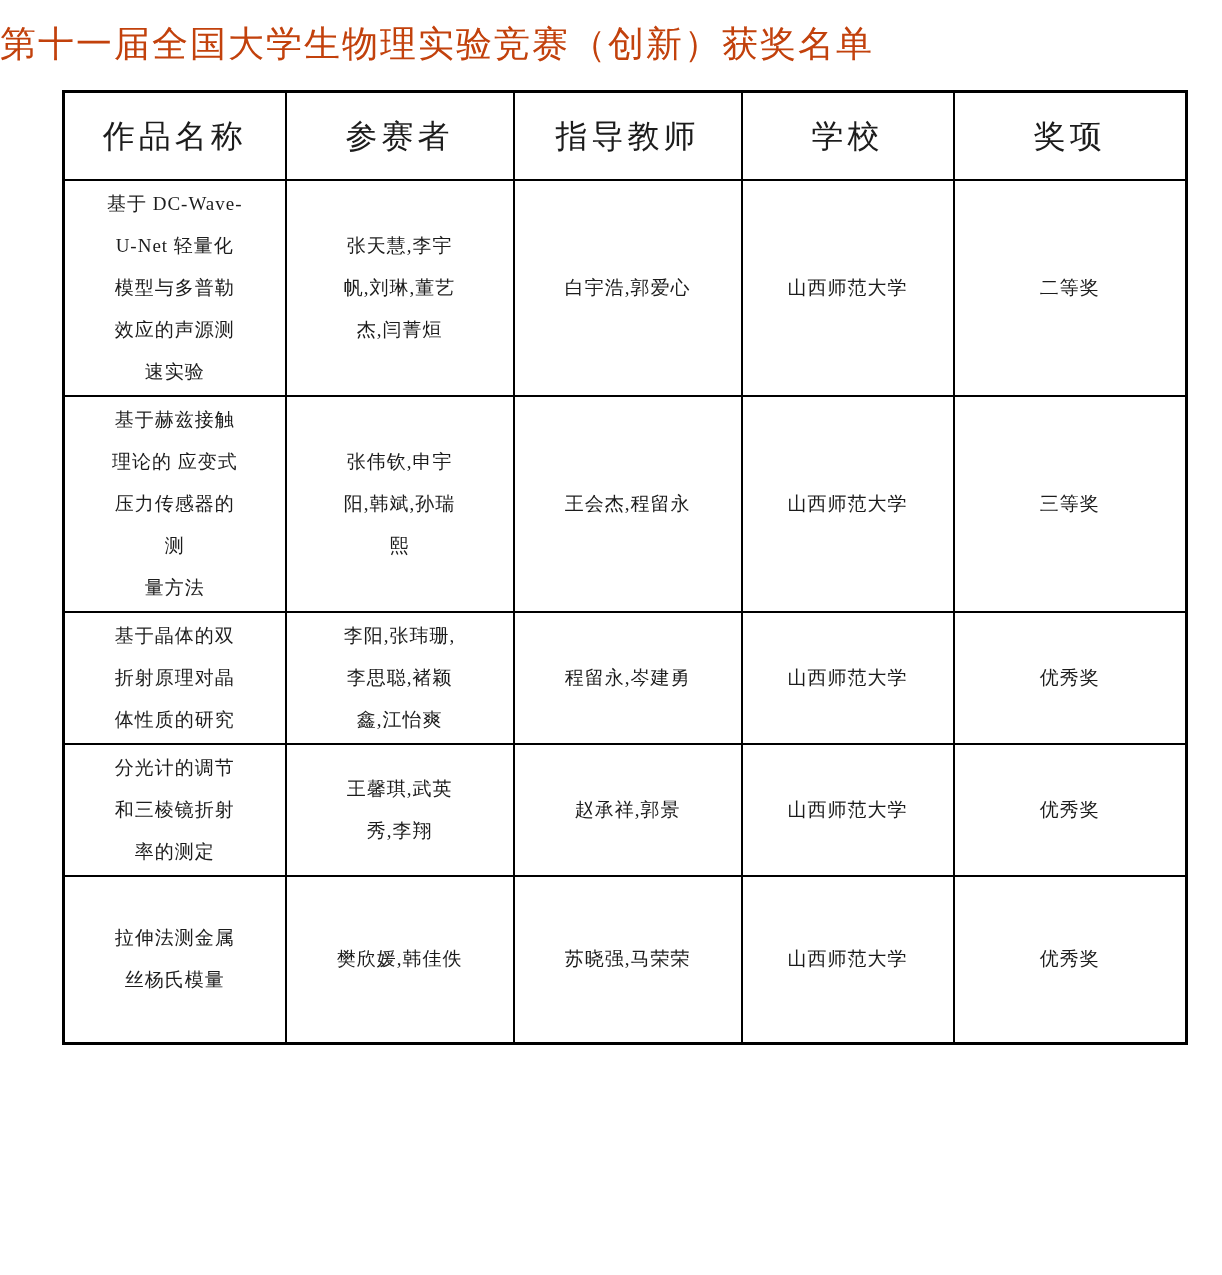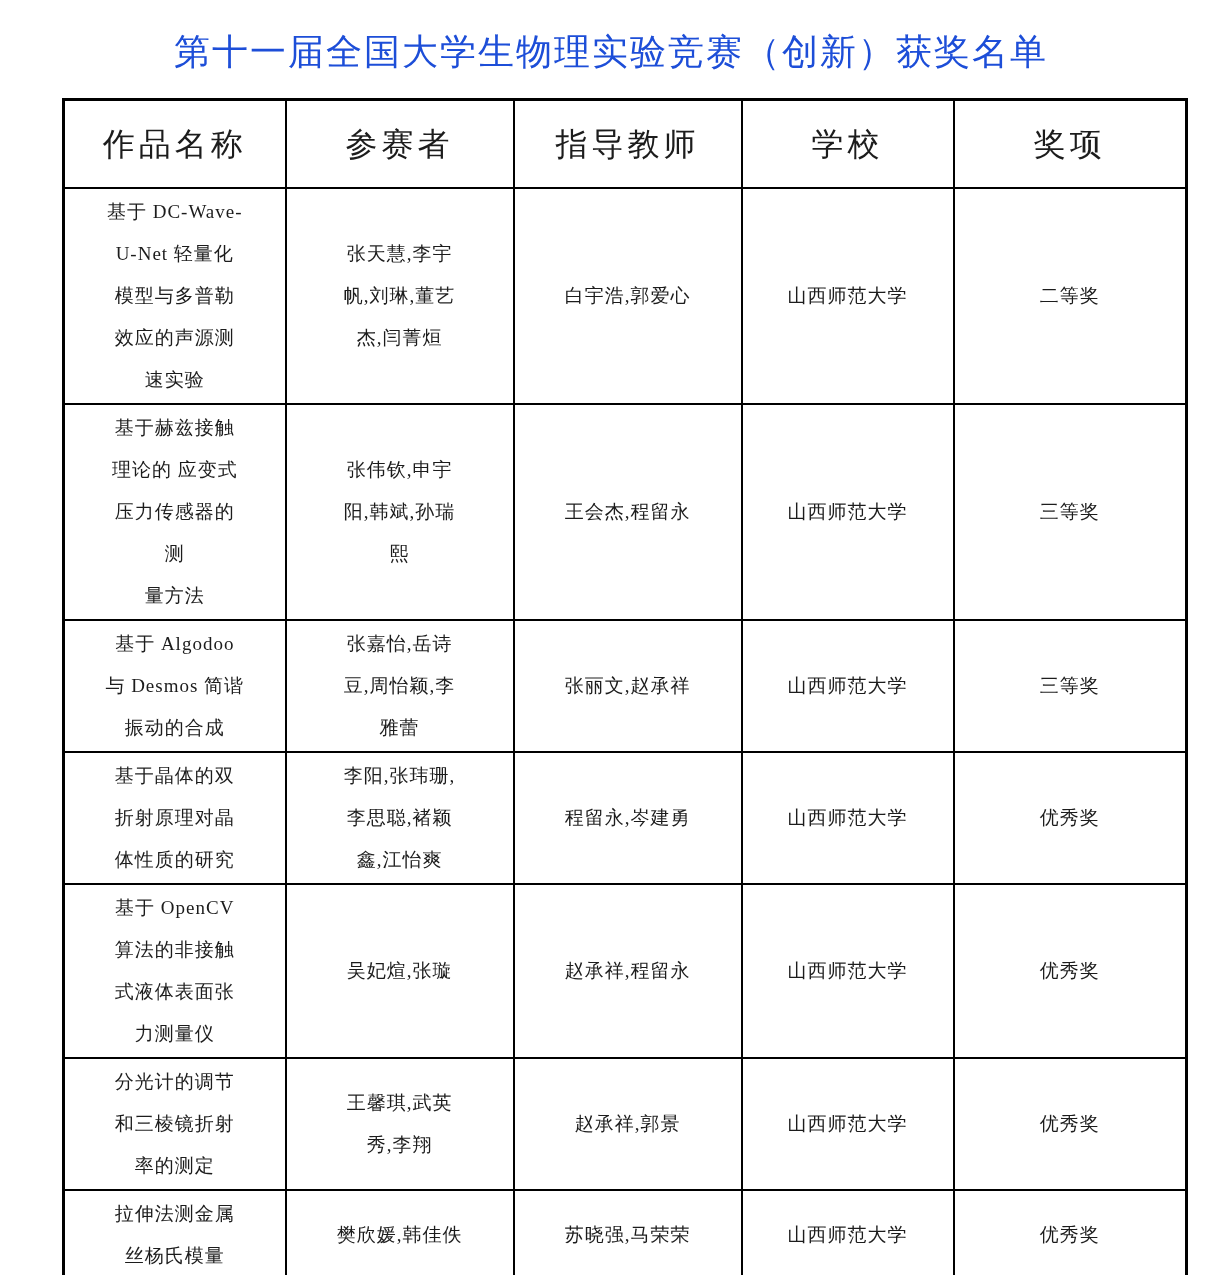--- a/index.html
+++ b/index.html
@@ -10,29 +10,28 @@
   .page {
     position: relative;
     width: 1222px;
     height: 1275px;
     background: #ffffff;
     color: #1c1c1c;
     font-family: "Liberation Serif", "DejaVu Serif", serif;
     overflow: hidden;
   }
   .doc-title {
-    padding-top: 28px;
+    padding-top: 20px;
     margin: 0 0 22px 0;
     width: 1222px;
-    text-align: center;
     font-size: 36px;
     font-weight: 400;
     letter-spacing: 2px;
     line-height: 48px;
-    color: #1d4ed8;
+    color: #c2410c;
     white-space: nowrap;
   }
   table.award-table {
     table-layout: fixed;
     border-collapse: collapse;
     margin-left: 62px;
     width: 1123px;
     border: 3px solid #000000;
     background: #ffffff;
   }
@@ -112,48 +111,27 @@
 测
 量方法</td>
         <td class="cell-left">张伟钦,申宇
 阳,韩斌,孙瑞
 熙</td>
         <td>王会杰,程留永</td>
         <td>山西师范大学</td>
         <td>三等奖</td>
       </tr>
       <tr>
-        <td>基于 Algodoo
-与 Desmos 简谐
-振动的合成</td>
-        <td>张嘉怡,岳诗
-豆,周怡颖,李
-雅蕾</td>
-        <td>张丽文,赵承祥</td>
-        <td>山西师范大学</td>
-        <td>三等奖</td>
-      </tr>
-      <tr>
         <td>基于晶体的双
 折射原理对晶
 体性质的研究</td>
         <td>李阳,张玮珊,
 李思聪,褚颖
 鑫,江怡爽</td>
         <td>程留永,岑建勇</td>
-        <td>山西师范大学</td>
-        <td>优秀奖</td>
-      </tr>
-      <tr>
-        <td>基于 OpenCV
-算法的非接触
-式液体表面张
-力测量仪</td>
-        <td>吴妃煊,张璇</td>
-        <td>赵承祥,程留永</td>
         <td>山西师范大学</td>
         <td>优秀奖</td>
       </tr>
       <tr>
         <td>分光计的调节
 和三棱镜折射
 率的测定</td>
         <td>王馨琪,武英
 秀,李翔</td>
         <td>赵承祥,郭景</td>

